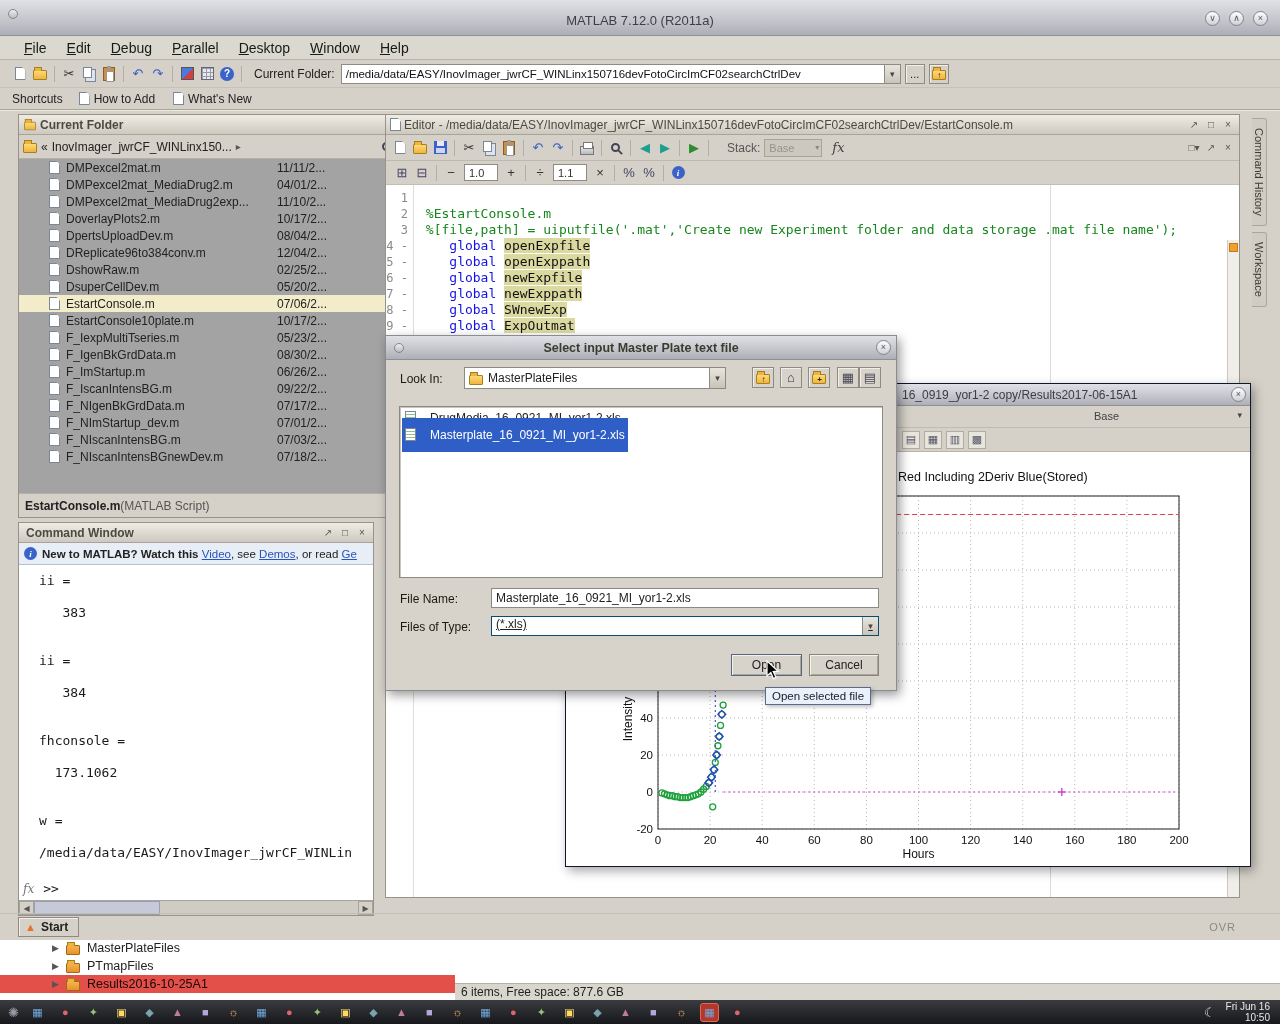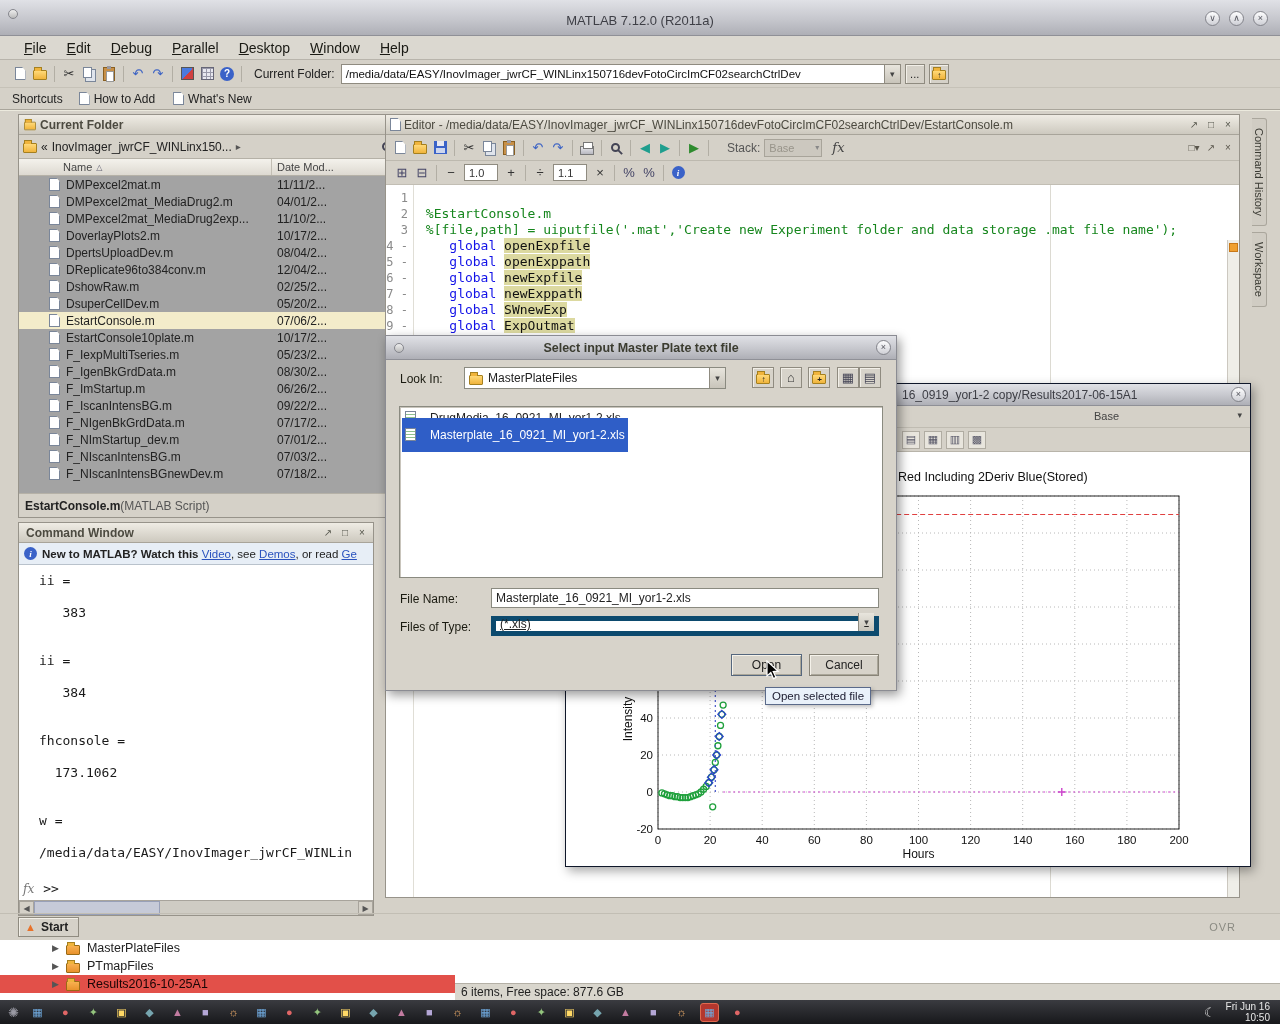--- a/index.html
+++ b/index.html
@@ -145,21 +145,21 @@
 .dlg-label { position:absolute; font-size:12px; color:#1a1a10; }
 #dlg-lookin-combo { position:absolute; left:78px; top:31px; width:262px; height:22px; background:#fff; border:1px solid #8a8a80; display:flex; align-items:center; gap:5px; padding-left:4px; }
 #dlg-icons { position:absolute; left:366px; top:31px; display:flex; gap:6px; }
 .dlg-ic { width:22px; height:21px; background:#d7d3ca; border:1px solid #8f8b80; box-shadow:inset 1px 1px 0 #f2efe8; display:inline-flex; align-items:center; justify-content:center; }
 #dlg-views { position:absolute; left:451px; top:31px; display:flex; }
 #dlg-list { position:absolute; left:13px; top:70px; width:484px; height:172px; background:#fff; border:1px solid #8a8a80; box-shadow:inset 1px 1px 0 #c9c5bc; padding:2px; overflow:hidden; }
 .dlg-row { height:17px; display:flex; align-items:center; font-size:12px; }
 .dlg-row .lab { display:inline-flex; align-items:center; gap:14px; padding:0 3px; height:34px; }
 .dlg-row .lab.sel { background:#2f5ec7; color:#fff; }
 #dlg-fname { position:absolute; left:105px; top:252px; width:388px; height:20px; background:#fff; border:1px solid #8a8a80; font-size:12px; display:flex; align-items:center; padding-left:4px; }
-#dlg-ftype { position:absolute; left:105px; top:280px; width:388px; height:20px; background:#fff; border:5px solid #0c4a6e; font-size:12px; display:flex; align-items:flex-end; padding-left:4px;text-decoration:underline; }
+#dlg-ftype { position:absolute; left:105px; top:280px; width:388px; height:20px; background:#fff; border:1px solid #0c4a6e; font-size:12px; display:flex; align-items:flex-start; padding-left:4px;text-decoration:underline; }
 .dlg-btn { position:absolute; top:318px; height:22px; background:#d7d3ca; border:1px solid #888478; box-shadow:inset 1px 1px 0 #f5f2ea, inset -1px -1px 0 #aaa699; font-size:12px; display:flex; align-items:center; justify-content:center; }
 #dlg-open { left:345px; width:71px; border-color:#55677e; }
 #dlg-cancel { left:423px; width:70px; }
 #tooltip { left:765px; top:687px; background:#e9f1fa; border:1px solid #5a6a8a; color:#1a1a2e; font-size:11.5px; padding:2px 6px; z-index:50; box-shadow:2px 2px 4px rgba(0,0,0,.25); }
 #cursor { left:766px; top:660px; z-index:60; }
 
 
 #file-manager { left:0; top:938px; width:1280px; height:62px; background:#fff; border-top:1px solid #999; z-index:5; }
 #fm-tree { position:absolute; left:0; top:0; width:455px; height:62px; background:#fff; }
 .fm-row { height:18px; display:flex; align-items:center; padding-left:52px; gap:7px; font-size:12.5px; color:#222; }
@@ -299,26 +299,20 @@
           <span class="tbi">
             <span class="px-find"></span>
           </span>
           <span class="tbi">
             <span class="px-folder">
               <span class="ovg">+</span>
             </span>
           </span>
           <span class="tbi" style="color: rgb(85, 85, 85);">⚙</span>
         </span>
-    </div>
-    <div id="cf-cols">
-      <span style="margin-left:44px;">Name</span>
-      <span style="font-size:8px;color:#667;margin-left:4px;">△</span>
-      <span class="cdiv"></span>
-      <span style="position:absolute;left:258px;">Date Mod...</span>
     </div>
     <div id="cf-rows">
         <div class="f-row">
           <span class="px-doc"></span>
           <span class="fname">DMPexcel2mat.m</span>
           <span class="fdate">11/11/2...</span>
         </div>
         <div class="f-row">
           <span class="px-doc"></span>
           <span class="fname">DMPexcel2mat_MediaDrug2.m</span>

